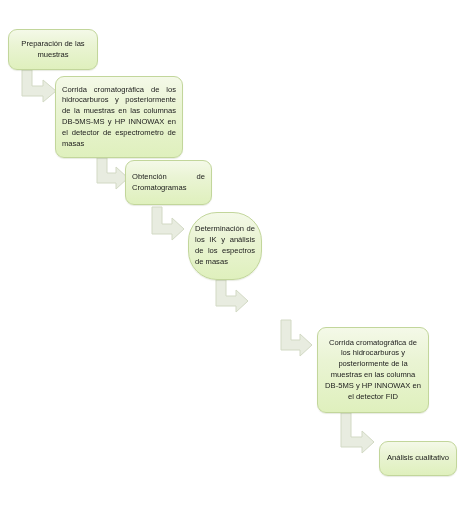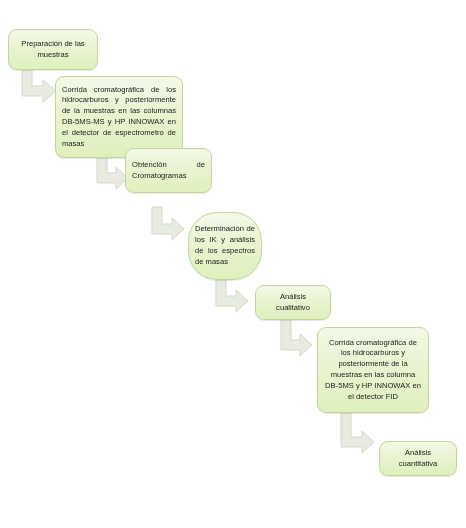--- a/index.html
+++ b/index.html
@@ -46,21 +46,21 @@
     width: 100%;
     white-space: pre-line;
     word-spacing: normal;
   }
   .node.just .txt { text-align: justify; text-align-last: left; }
   .node.center .txt { text-align: center; }
 
   
   #node-0 { left: 8px;   top: 29px;  width: 90px;  height: 41px; }
   #node-1 { left: 55px;  top: 76px;  width: 128px; height: 82px; }
-  #node-2 { left: 125px; top: 148px; width: 87px;  height: 45px; }
+  #node-2 { left: 125px; top: 160px; width: 87px;  height: 45px; }
   #node-3 { left: 188px; top: 212px; width: 74px;  height: 68px; border-radius: 29px; }
   #node-4 { left: 255px; top: 285px; width: 76px;  height: 35px; }
   #node-5 { left: 317px; top: 327px; width: 112px; height: 86px; }
   #node-6 { left: 379px; top: 441px; width: 78px;  height: 35px; }
 
   #node-0 .txt { text-align: center; }
   #node-4 .txt, #node-5 .txt, #node-6 .txt { text-align: center; }
 
   
   #arrows {
@@ -106,25 +106,22 @@
   </div>
 
   <div class="node just" id="node-2">
     <span class="txt">Obtención de Cromatogramas</span>
   </div>
 
   <div class="node just" id="node-3">
     <span class="txt">Determinación de los IK y análisis de los espectros de masas</span>
   </div>
 
-  <div class="node center" id="node-4">
-    <span class="txt">Análisis cualitativo</span>
-  </div>
 
   <div class="node center" id="node-5">
     <span class="txt">Corrida cromatográfica de los hidrocarburos  y posteriormente de la muestras en las columna  DB-5MS y HP INNOWAX en el detector FID</span>
   </div>
 
   <div class="node center" id="node-6">
-    <span class="txt">Análisis cuantitativa</span>
+    <span class="txt">Análisis cualitativo</span>
   </div>
 
 </div>
 
 </body></html>

